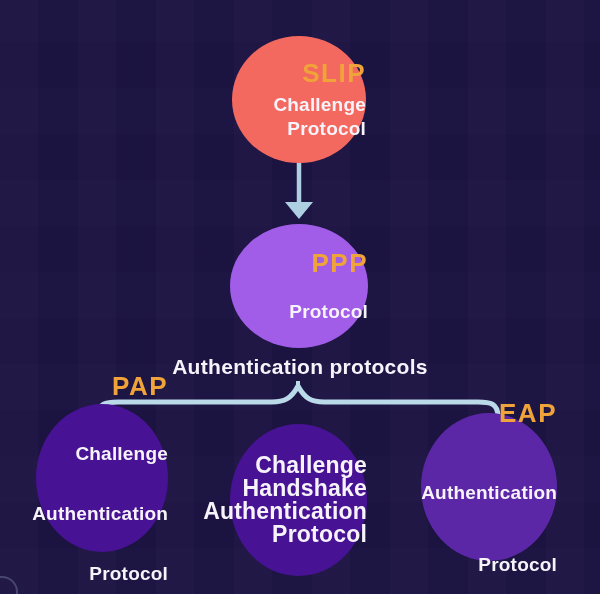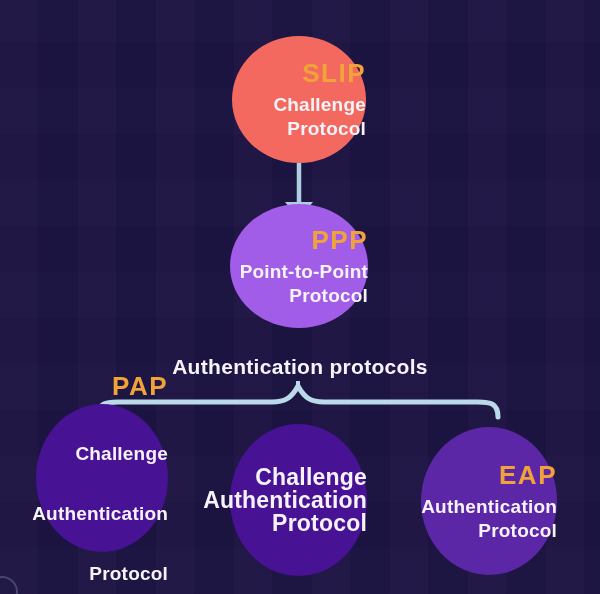--- a/index.html
+++ b/index.html
@@ -50,43 +50,45 @@
     line-height: 24px;
     color: var(--body_text, #f7f3fa);
     letter-spacing: 0.2px;
   }
   .node-slip {
     left: 232px; top: 36px;
     width: 134px; height: 127px;
     background: var(--slip_fill, #f3695f);
   }
   .node-ppp {
-    left: 230px; top: 204px;
+    left: 230px; top: 224px;
     width: 138px; height: 124px;
     background: var(--ppp_fill, #a15de8);
+    gap: 17px;
   }
   .node-pap {
     left: 36px; top: 404px;
     width: 132px; height: 148px;
     background: var(--pap_fill, #471293);
     gap: 36px;
   }
   .node-chap {
     left: 230px; top: 424px;
     width: 137px; height: 152px;
     background: var(--chap_fill, #471293);
   }
   .node-chap .node-line {
     font-size: 23px;
     line-height: 23px;
   }
   .node-eap {
-    left: 421px; top: 427px;
+    left: 421px; top: 413px;
     width: 136px; height: 148px;
     background: var(--eap_fill, #5c27a6);
+    gap: 48px;
   }
   .group-label {
     position: absolute;
     left: 0; top: 355px;
     width: 600px;
     text-align: center;
     font-size: 21px;
     font-weight: 600;
     letter-spacing: 0.3px;
     color: var(--body_text, #f7f3fa);
@@ -116,35 +118,35 @@
   </svg>
 
   <div class="node node-slip">
     <div class="abbr">SLIP</div>
     <div class="node-line">Challenge</div>
     <div class="node-line">Protocol</div>
   </div>
 
   <div class="node node-ppp">
     <div class="abbr">PPP</div>
-    <div class="node-line">Point-to-Point</div>
     <div class="node-line">Protocol</div>
   </div>
 
   <div class="group-label">Authentication protocols</div>
 
   <div class="node node-pap">
     <div class="abbr">PAP</div>
     <div class="node-line">Challenge</div>
     <div class="node-line">Authentication</div>
     <div class="node-line">Protocol</div>
   </div>
 
   <div class="node node-chap">
     <div class="node-line">Challenge</div>
+    <div class="node-line">Handshake</div>
     <div class="node-line">Authentication</div>
     <div class="node-line">Protocol</div>
   </div>
 
   <div class="node node-eap">
     <div class="abbr">EAP</div>
     <div class="node-line">Authentication</div>
     <div class="node-line">Protocol</div>
   </div>
 

